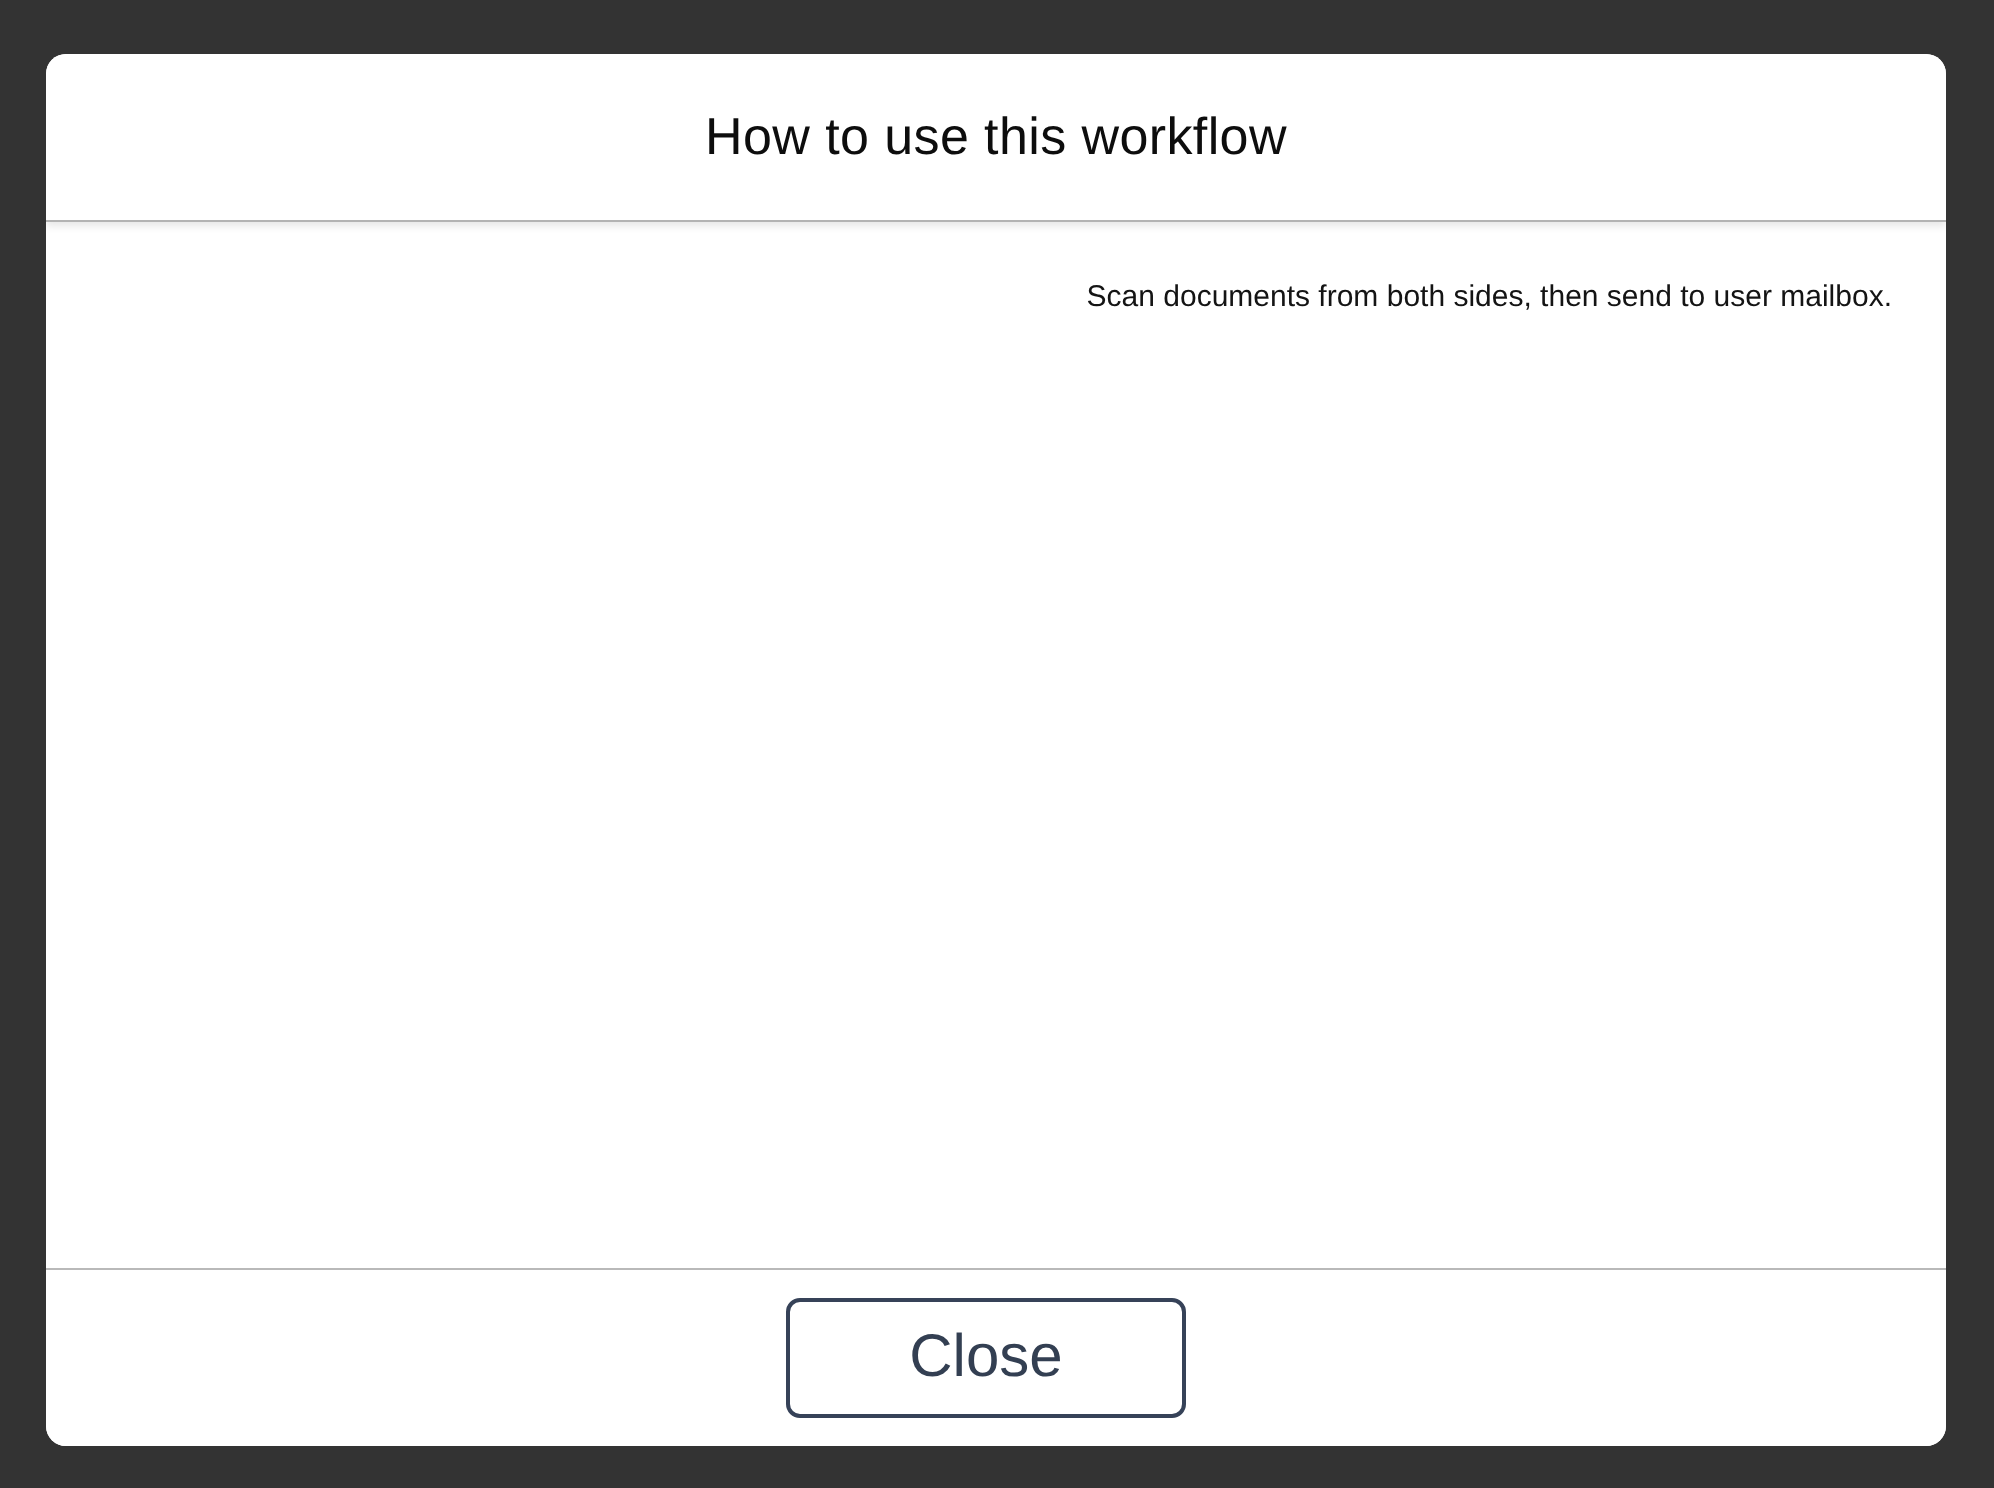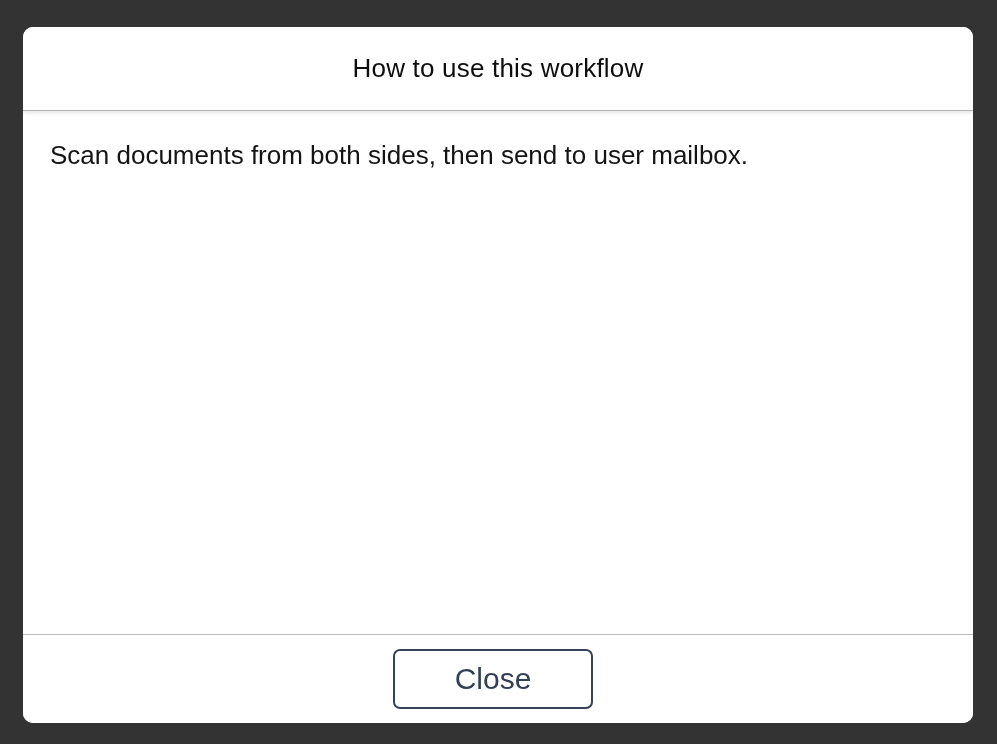--- a/index.html
+++ b/index.html
@@ -41,23 +41,24 @@
     font-size: 26px;
     color: #0d0d0d;
     letter-spacing: 0.2px;
   }
   .dialog-body {
     flex: 1 1 auto;
     padding: 28px 27px;
     background: #ffffff;
   }
   .dialog-body-text {
-    font-size: 26px;
+    font-size: 15px;
     color: #141414;
     line-height: 1.3;
+    text-align: right;
   }
   .dialog-footer {
     flex: 0 0 88px;
     border-top: 1px solid #b9b9b9;
     display: flex;
     align-items: center;
     justify-content: center;
     background: #ffffff;
   }
   .close-button {

